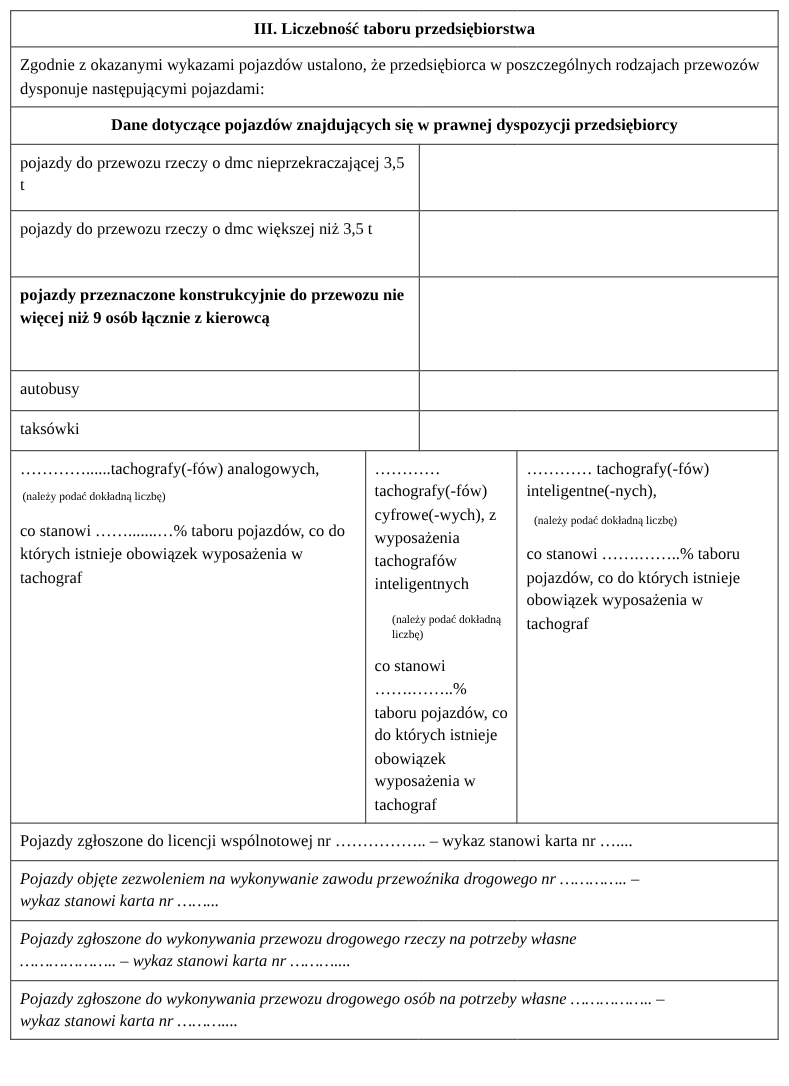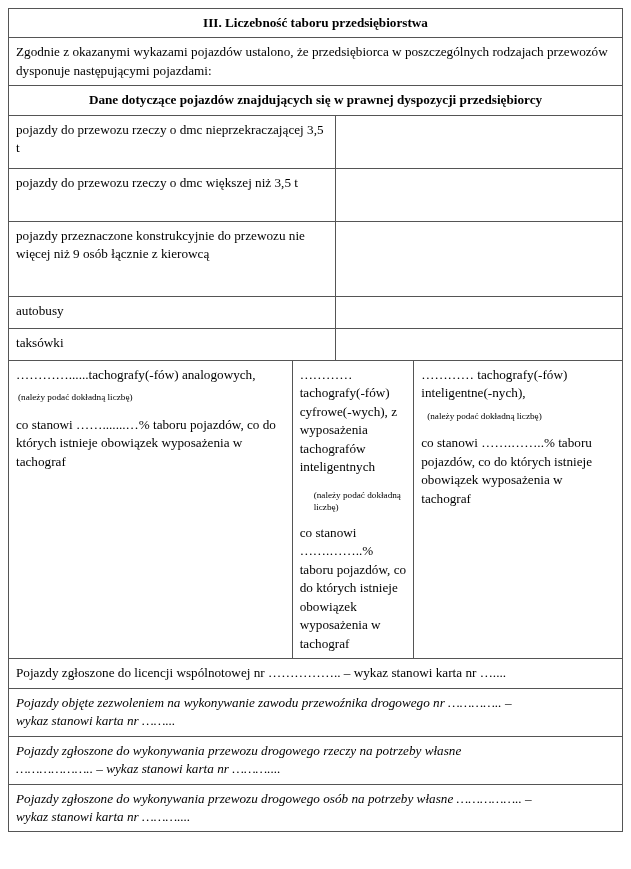--- a/index.html
+++ b/index.html
@@ -78,21 +78,21 @@
   .cat-cell {
     line-height: 1.55;
     padding-top: 6px;
     padding-bottom: 7px;
   }
   .num-cell {
     
   }
 
   .cat-2line { height: 42px; }
-  .cat-3line { height: 64px; }
+  .cat-3line { height: 64px; font-weight: bold; }
   .cat-1line { height: 21px; }
 
   
   .wtym-cell {
     padding-top: 7px;
     padding-bottom: 8px;
   }
 
   
   .tacho-cell {

